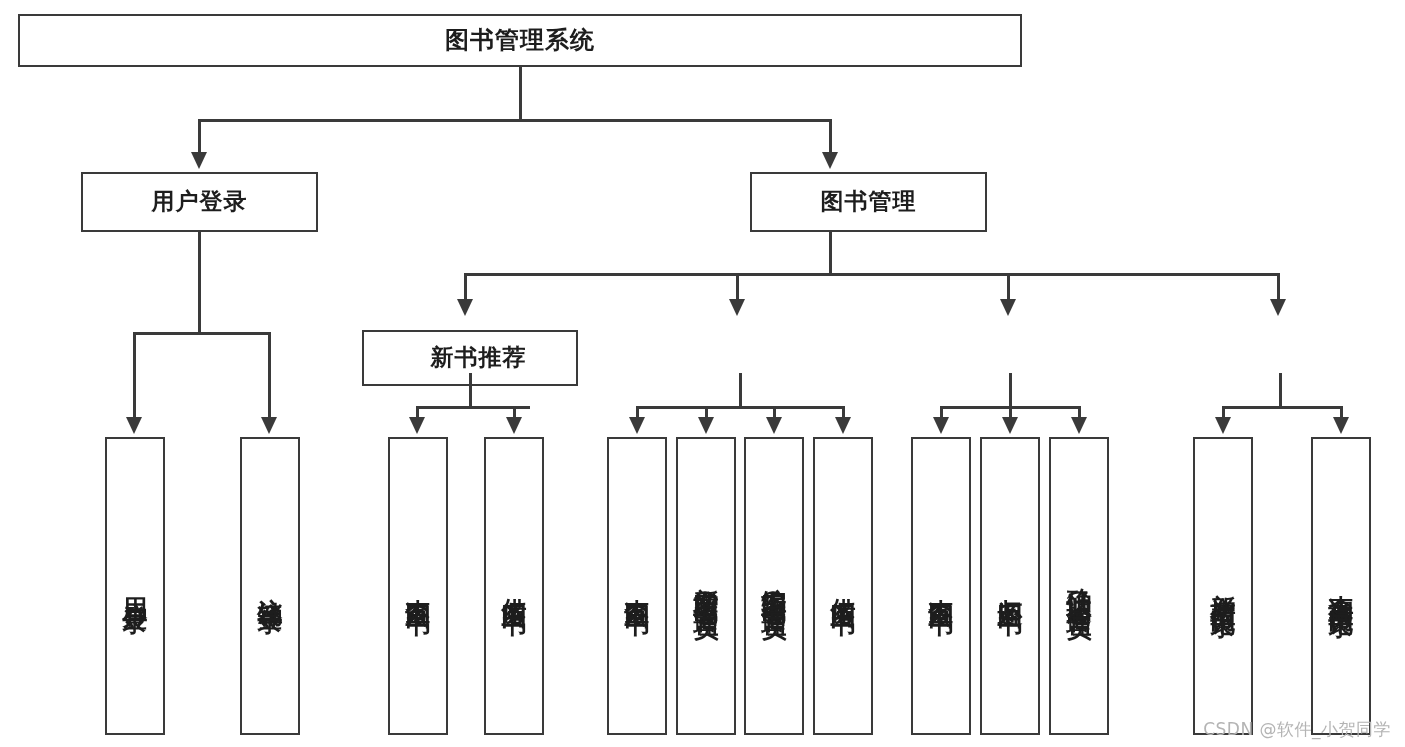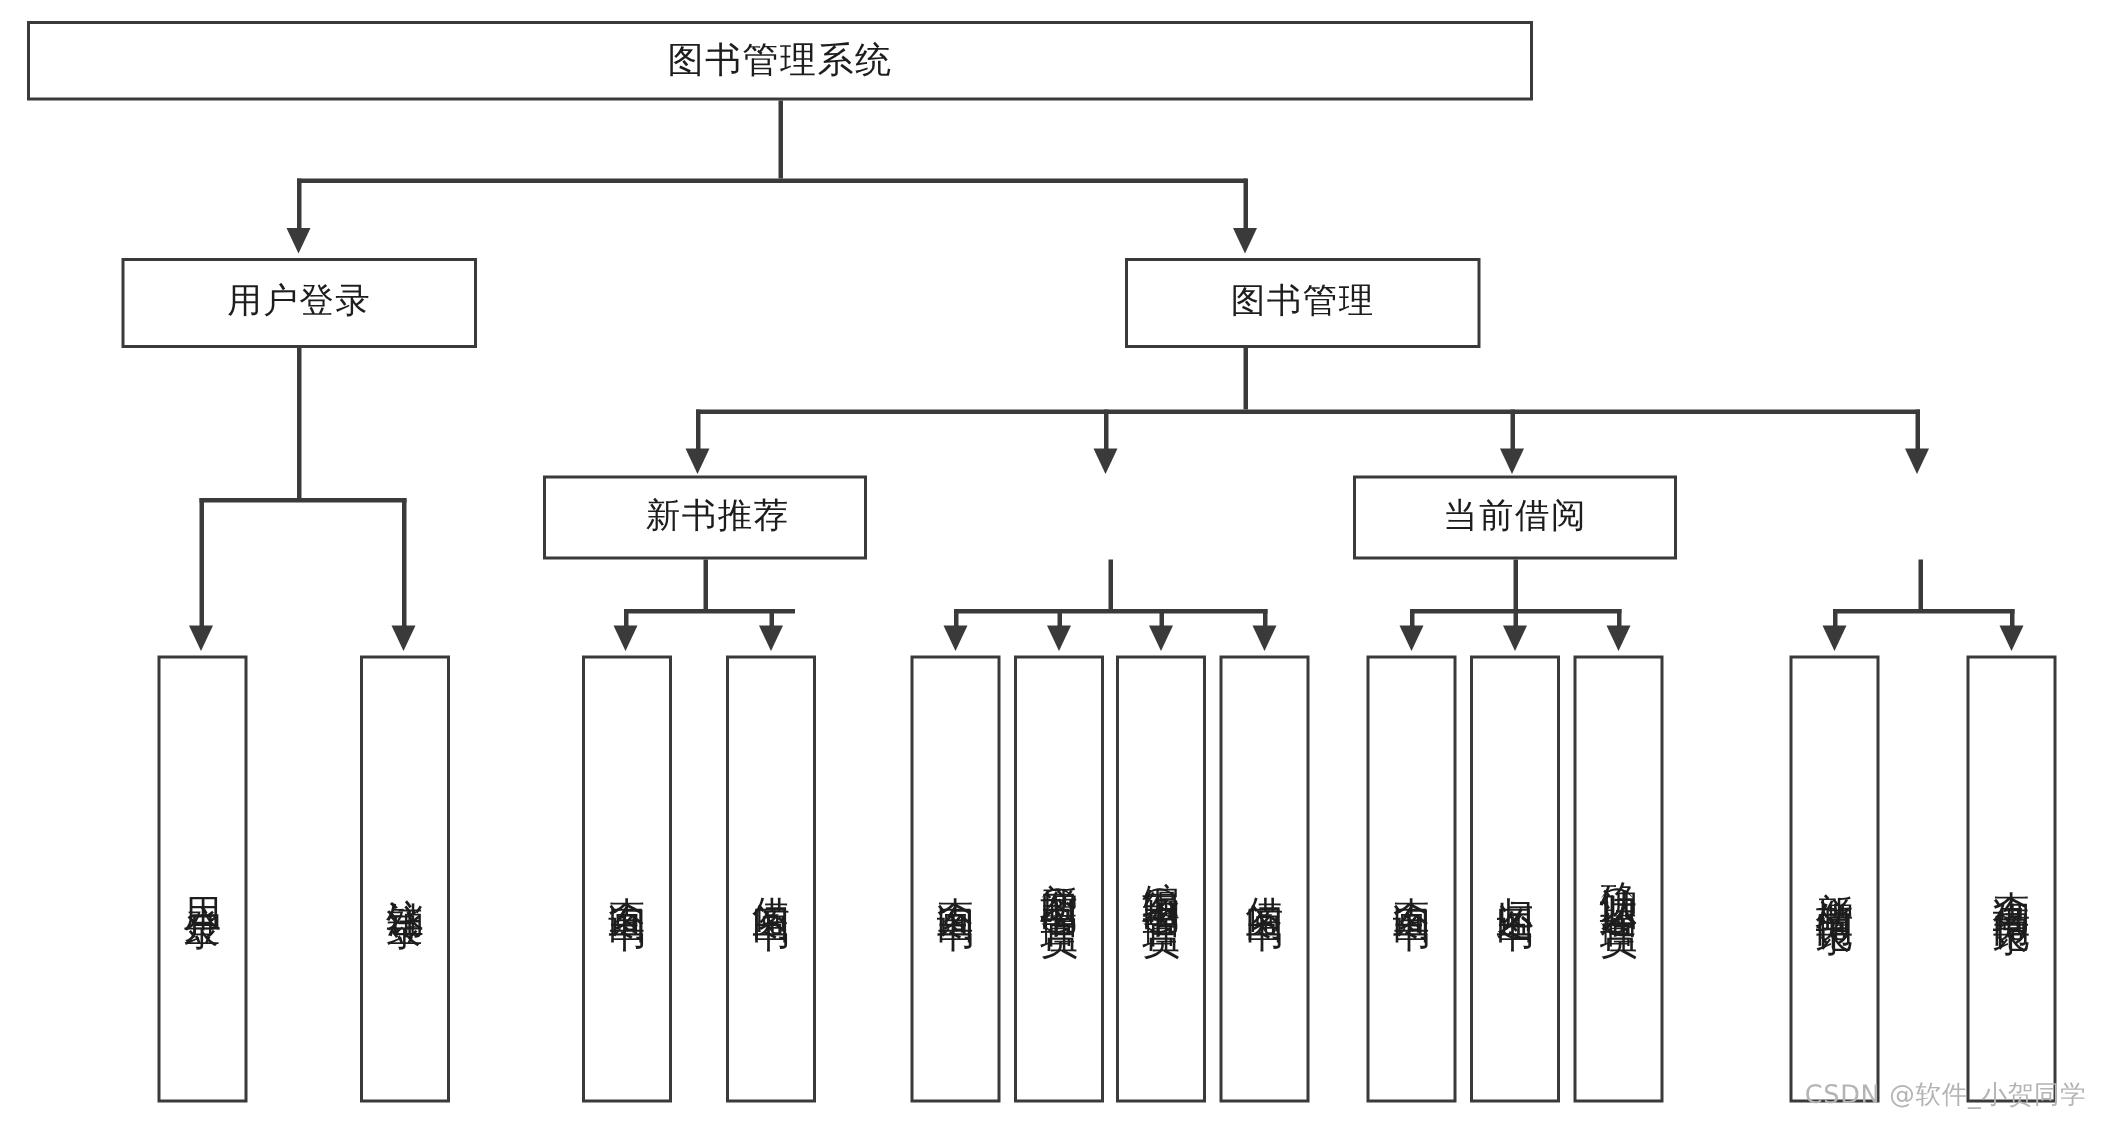--- a/index.html
+++ b/index.html
@@ -5,21 +5,21 @@
 <style>
   html,body{margin:0;padding:0;}
   body{
     width:1405px;height:747px;
     background:#ffffff;
     font-family:"DejaVu Sans","Liberation Sans",sans-serif;
     overflow:hidden;
     position:relative;
   }
   #diagram{
-    position:absolute;left:0;top:0;width:1405px;height:747px;
+    position:absolute;left:0;top:0;width:1405px;height:747px;font-weight:bold;
   }
   
   .node{
     position:absolute;
     box-sizing:border-box;
     background:#ffffff;
     border:2.5px solid #3a3a3a;
     display:flex;
     align-items:center;
     justify-content:center;
@@ -106,24 +106,23 @@
   <div class="hline" style="left:464px;top:273px;width:816px;"></div>
   <div class="vline" style="left:464px;top:273px;height:29px;"></div>
   <div class="arrow" style="left:457px;top:299px;"></div>
   <div class="vline" style="left:736px;top:273px;height:29px;"></div>
   <div class="arrow" style="left:729px;top:299px;"></div>
   <div class="vline" style="left:1007px;top:273px;height:29px;"></div>
   <div class="arrow" style="left:1000px;top:299px;"></div>
   <div class="vline" style="left:1277px;top:273px;height:29px;"></div>
   <div class="arrow" style="left:1270px;top:299px;"></div>
 
-  <div class="node horiz" style="left:362px;top:317px;width:216px;height:56px;padding-left:17px;">新书推荐</div>
+  <div class="node horiz" style="left:362px;top:330px;width:216px;height:56px;padding-left:17px;">新书推荐</div>
 
 
-  <div class="node horiz" style="left:902px;top:317px;width:216px;height:56px;">当前借阅</div>
 
 
   <div class="vline" style="left:469px;top:373px;height:33px;"></div>
   <div class="hline" style="left:416px;top:406px;width:114px;"></div>
   <div class="vline" style="left:416px;top:406px;height:14px;"></div>
   <div class="arrow" style="left:409px;top:417px;"></div>
   <div class="vline" style="left:513px;top:406px;height:14px;"></div>
   <div class="arrow" style="left:506px;top:417px;"></div>
 
   <div class="vline" style="left:739px;top:373px;height:33px;"></div>

